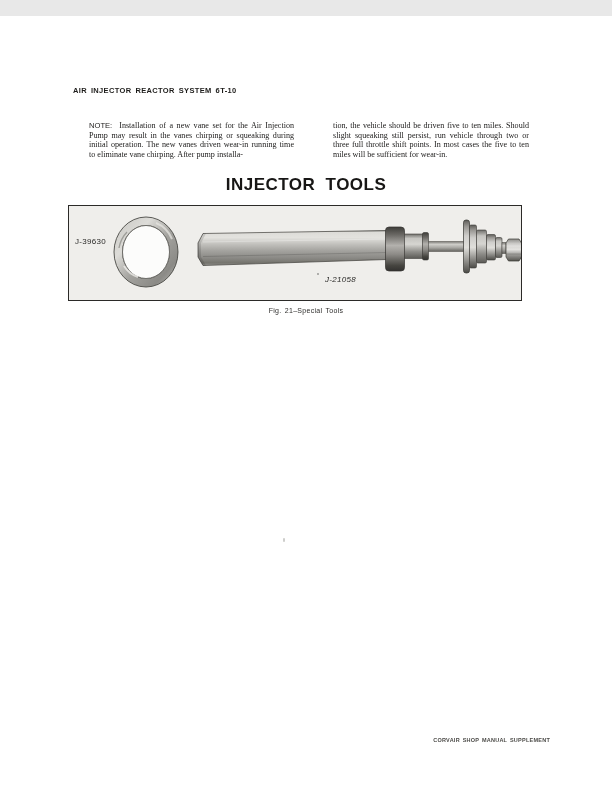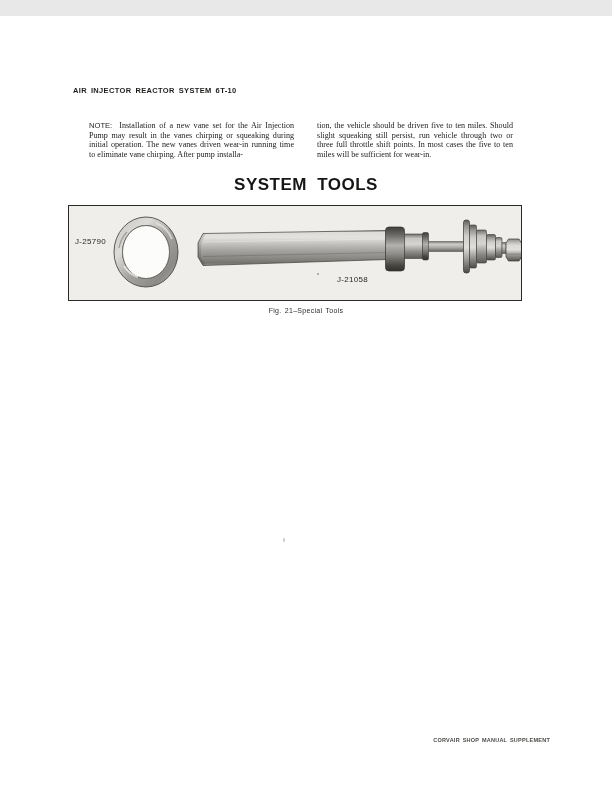--- a/index.html
+++ b/index.html
@@ -13,40 +13,40 @@
     position:absolute;left:73px;top:70px;
     font-family:"Liberation Sans", sans-serif;font-weight:bold;
     font-size:7.5px;letter-spacing:.35px;word-spacing:1.5px;color:#1d1c1a;
   }
   
   .note-col{
     position:absolute;top:97px;
     font-size:8.1px;line-height:9.55px;text-align:justify;color:#222120;
   }
   .note-col.left{left:89px;width:205px;}
-  .note-col.right{left:317px;width:196px;}
+  .note-col.right{left:333px;width:196px;}
   .note-label{font-family:"Liberation Sans", sans-serif;font-weight:normal;font-size:7.6px;margin-right:7px;}
   
   .section-title{
     position:absolute;left:0;top:159px;width:612px;text-align:center;
     font-family:"Liberation Sans", sans-serif;font-weight:bold;
     font-size:17px;letter-spacing:.5px;word-spacing:5px;color:#171615;
   }
   
   .figure-frame{
     position:absolute;left:68px;top:189px;width:452px;height:94px;
     border:1px solid #2b2a28;background:#f2f1ee;box-sizing:content-box;
   }
   .figure-frame svg{position:absolute;left:0;top:0;}
   .tool-label{
     position:absolute;font-family:"Liberation Sans", sans-serif;
     font-size:8px;letter-spacing:.3px;color:#2a2927;
   }
   .tool-label.ring{left:6px;top:31px;}
-  .tool-label.shaft{left:268px;top:69px;}
+  .tool-label.shaft{left:256px;top:69px;font-style:italic;}
   .figure-caption{
     position:absolute;left:0;top:291px;width:612px;text-align:center;
     font-family:"Liberation Sans", sans-serif;font-size:7px;
     letter-spacing:.3px;word-spacing:1px;color:#2e2d2b;
   }
   
   .page-footer{
     position:absolute;left:430px;top:721px;width:120px;text-align:right;
     font-family:"Liberation Sans", sans-serif;font-weight:bold;
     font-size:5.5px;letter-spacing:.25px;word-spacing:1px;color:#4b4a47;
@@ -62,21 +62,21 @@
 
 <div class="page">
 
   <div class="running-header">AIR INJECTOR REACTOR SYSTEM 6T-10</div>
 
   <div>
     <p class="note-col left"><b class="note-label">NOTE:</b><span>Installation of a new vane set for the Air Injection Pump may result in the vanes chirping or squeaking during initial operation. The new vanes driven wear-in running time to eliminate vane chirping. After pump installa-</span></p>
     <p class="note-col right"><span>tion, the vehicle should be driven five to ten miles. Should slight squeaking still persist, run vehicle through two or three full throttle shift points. In most cases the five to ten miles will be sufficient for wear-in.</span></p>
   </div>
 
-  <div class="section-title">SYSTEM TOOLS</div>
+  <div class="section-title">INJECTOR TOOLS</div>
 
   <div class="figure-frame">
     <svg width="452" height="94" viewBox="0 0 452 94">
       <defs>
         <linearGradient id="ringGrad" x1="0" y1="0" x2="1" y2="1">
           <stop offset="0" stop-color="#c6c5c1"></stop>
           <stop offset="0.3" stop-color="#dddcd8"></stop>
           <stop offset="0.55" stop-color="#a3a29e"></stop>
           <stop offset="0.8" stop-color="#8b8a86"></stop>
           <stop offset="1" stop-color="#c2c1bd"></stop>
@@ -163,21 +163,21 @@
         <rect x="433" y="36.5" width="4" height="11" fill="url(#rodGrad)" stroke="#44433f" stroke-width="0.5"></rect>
 
         <polygon points="439.5,33 450,33 452.5,37 452.5,51 450,55 439.5,55 437,51 437,37" fill="url(#nutGrad)" stroke="#3a3935" stroke-width="0.7"></polygon>
         <line x1="437.5" y1="40" x2="452" y2="40" stroke="#ffffff" stroke-width="0.7" opacity="0.4"></line>
         <line x1="437.5" y1="48" x2="452" y2="48" stroke="#000000" stroke-width="0.7" opacity="0.25"></line>
 
         <circle cx="249" cy="68" r="0.9" fill="#6a6a66" opacity="0.7"></circle>
       </g>
     </svg>
 
-    <div class="tool-label ring">J-25790</div>
+    <div class="tool-label ring">J-39630</div>
     <div class="tool-label shaft">J-21058</div>
   </div>
 
   <div class="figure-caption">Fig. 21–Special Tools</div>
 
   <div class="print-artifact"></div>
 
   <div class="page-footer">CORVAIR SHOP MANUAL SUPPLEMENT</div>
 
 </div>

